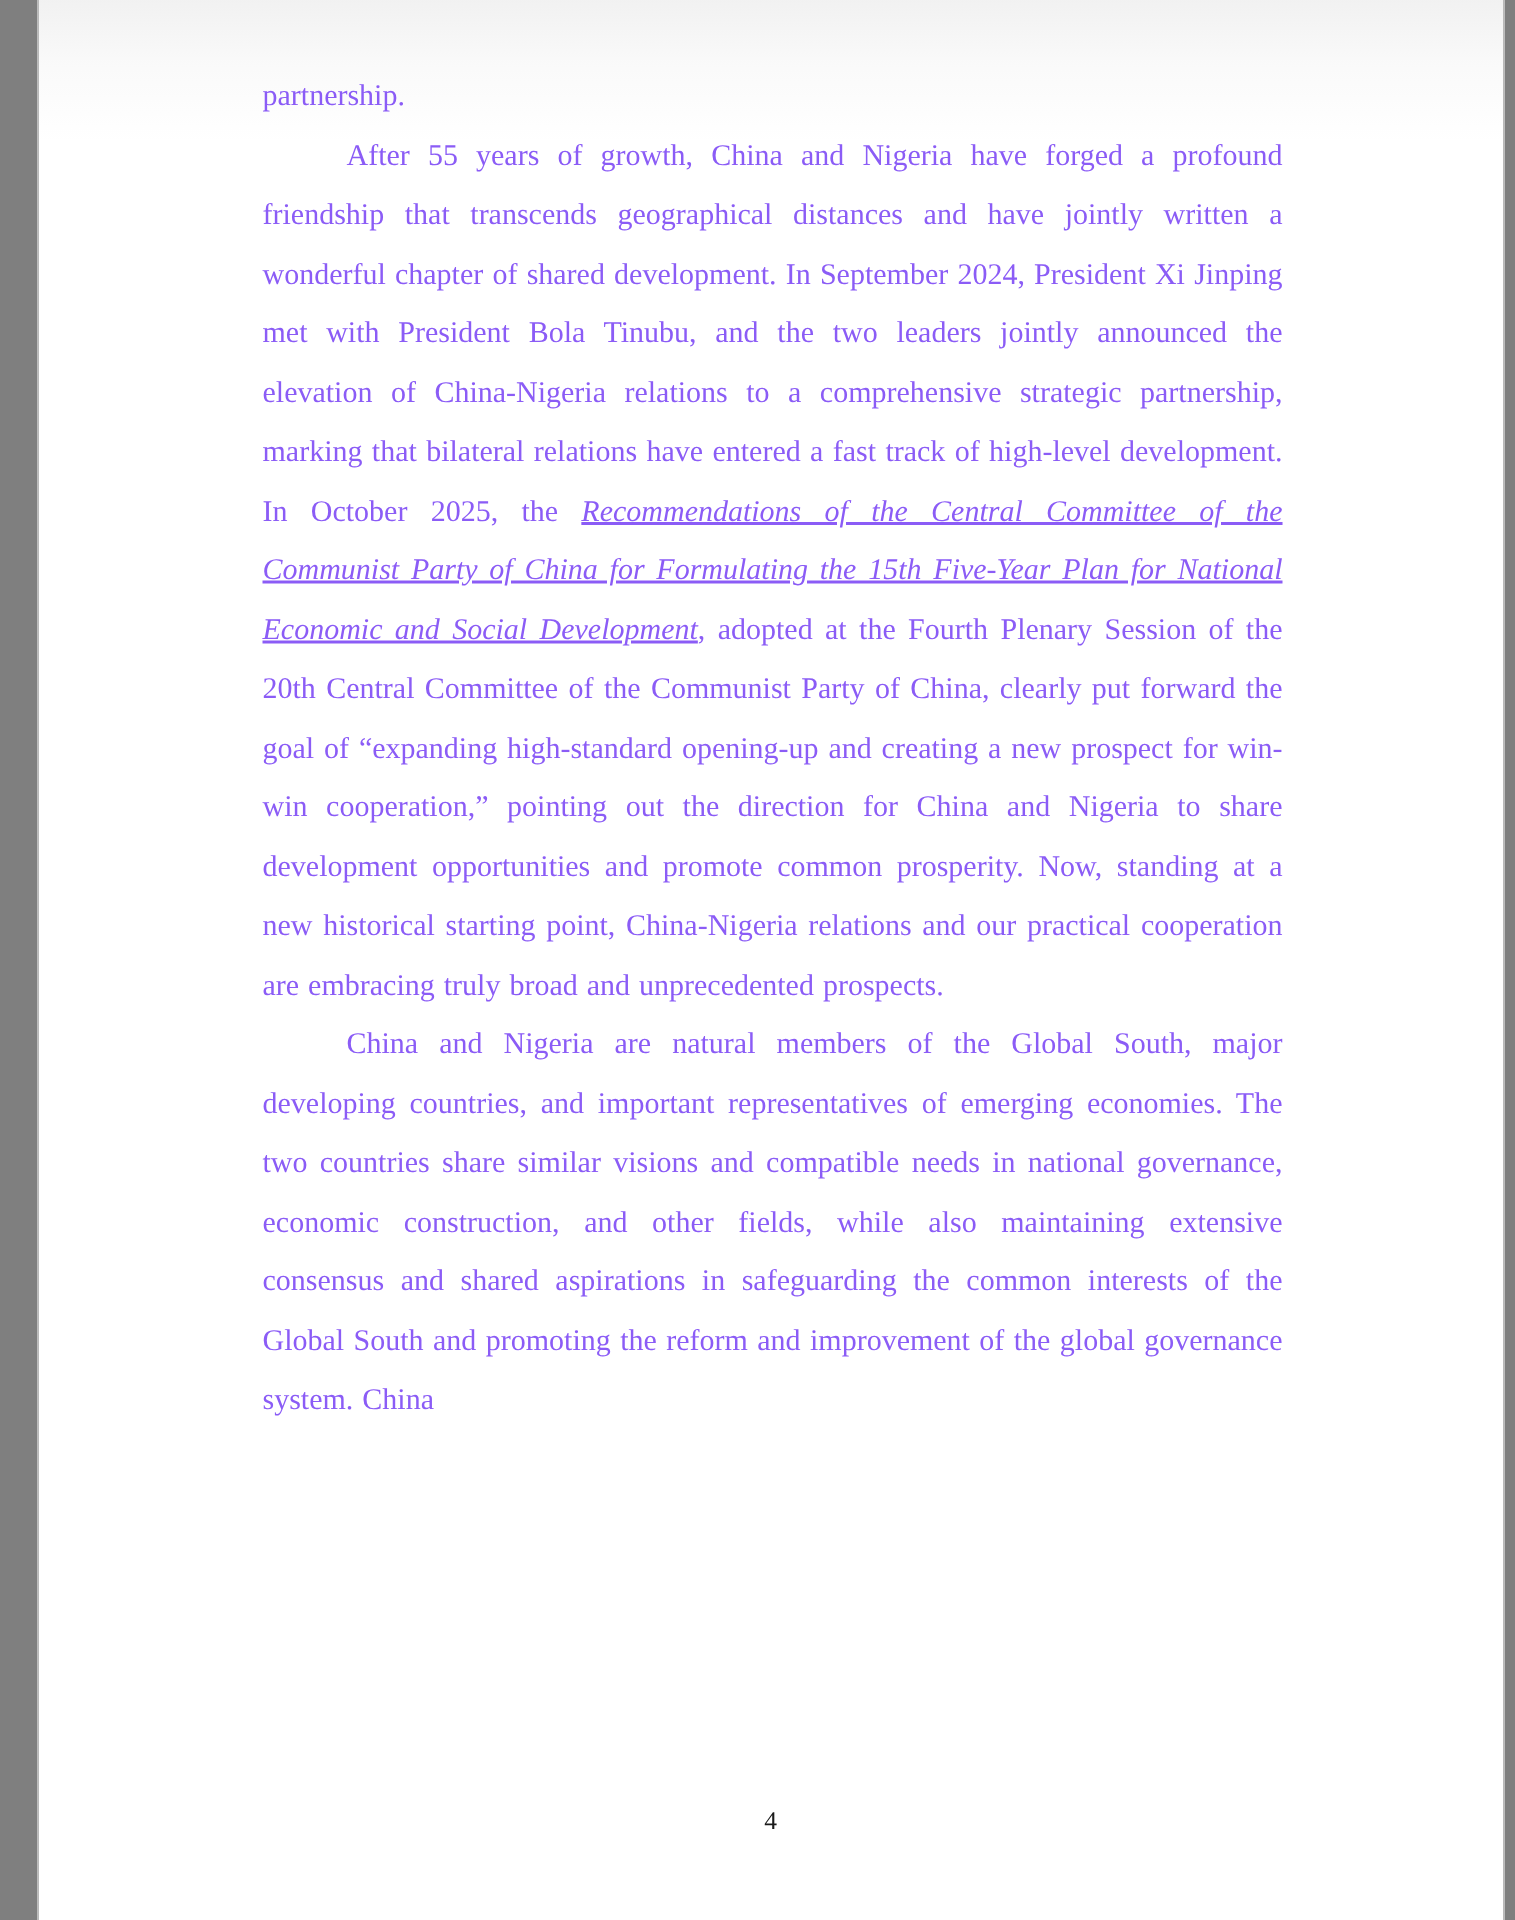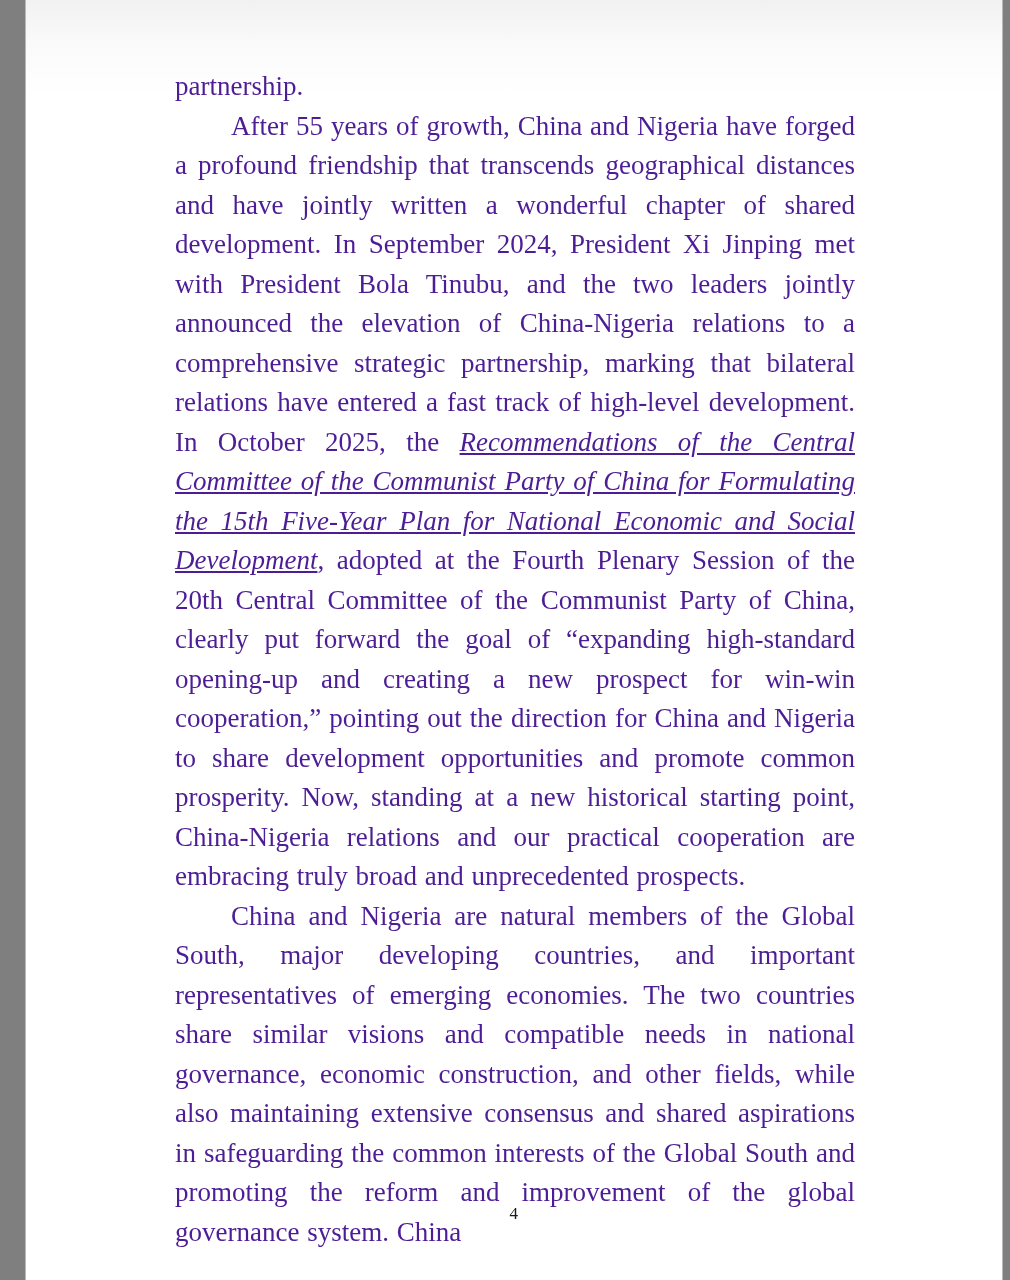--- a/index.html
+++ b/index.html
@@ -35,25 +35,25 @@
     top: 0; left: 0; right: 0;
     height: 95px;
     background: linear-gradient(180deg, rgba(120,120,120,0.10) 0%, rgba(120,120,120,0.04) 45%, rgba(120,120,120,0) 100%);
     pointer-events: none;
   }
 
   
   .doc-text {
     position: absolute;
     left: 149px;           
-    top: 67px;
+    top: 45px;
     width: 680px;
-    font-size: 27px;
+    font-size: 20px;
     line-height: 39.5px;
-    color: #4c1d95;
+    color: #8b5cf6;
     text-align: justify;
     word-spacing: 1px;
   }
 
   .doc-text p {
     text-indent: 56px;
     margin: 0;
   }
 
   .doc-text p.no-indent {

